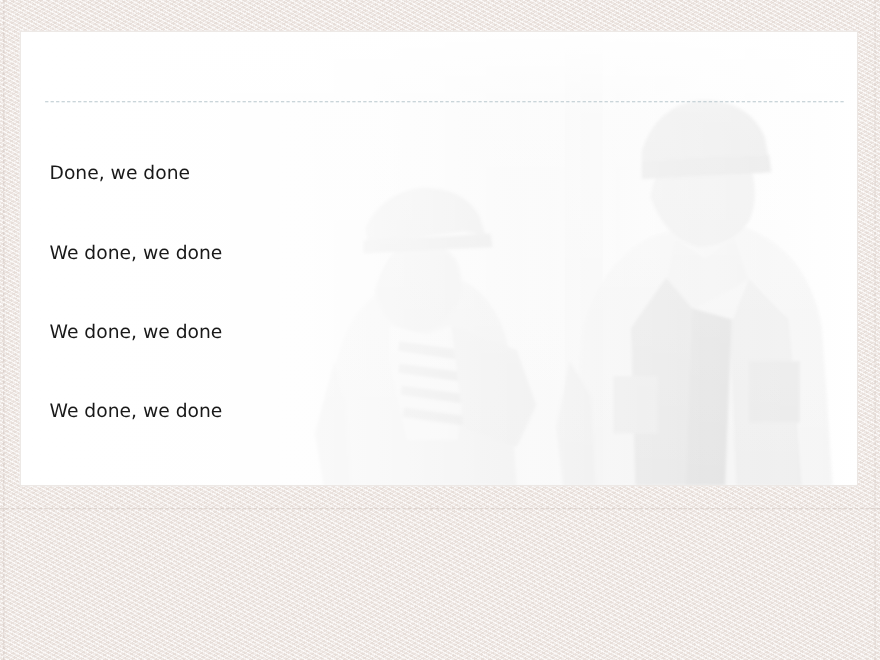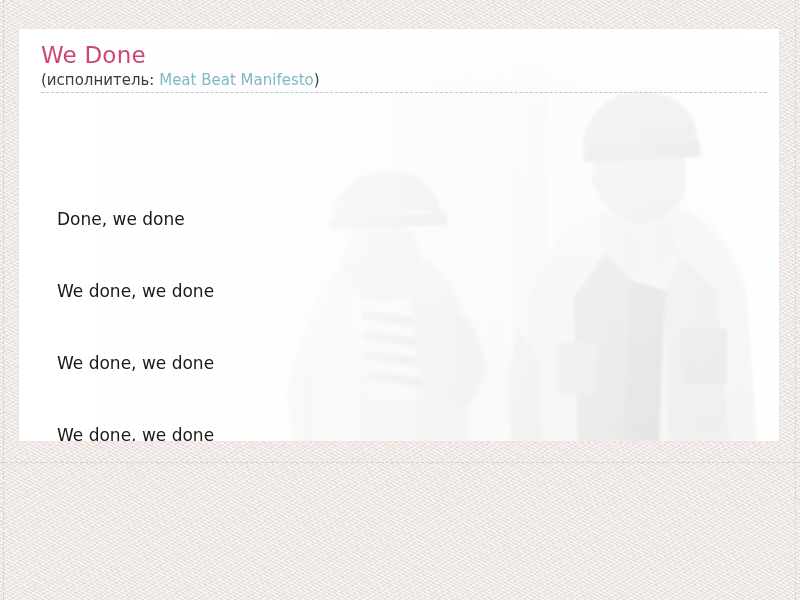--- a/index.html
+++ b/index.html
@@ -113,21 +113,21 @@
   #lyrics {
     position: relative;
     z-index: 5;
     margin: 21px 0 0 0;
     font-size: 17px;
     line-height: 24px;
     color: #191919;
     white-space: pre-wrap;
   }
   .stanza {
-    margin: 0 0 24px 16px;
+    margin: 0 0 24px 4px;
   }
   .stanza:last-child { margin-bottom: 0; }
   .lyric-line { display: block; }
 </style>
 </head>
 <body>
 
 <div id="page-bg"></div>
 
 <div id="guide-left"></div>
@@ -190,25 +190,20 @@
       <path d="M612 252 L648 262 L642 414 L606 414 Z" fill="#bfbfbf"></path>
       <path d="M500 300 L488 360 L494 414 L524 414 L520 332 Z" fill="#e0e0e0"></path>
       <rect x="664" y="300" width="46" height="56" fill="#d2d2d2"></rect>
       <rect x="540" y="314" width="40" height="52" fill="#d6d6d6"></rect>
     </g>
 
     <rect x="0" y="0" width="762" height="414" fill="url(#fadeLeft)"></rect>
     <rect x="0" y="0" width="762" height="414" fill="url(#fadeTop)"></rect>
   </svg>
 
-  <div id="card-inner">
-    <div id="song-title">We Done</div>
-
-    <div id="artist-line"><span>(исполнитель: </span><a id="artist-link" href="#">Meat Beat Manifesto</a><span>)</span></div>
-  </div>
 
   <div id="header-rule"></div>
 
   <div id="card-inner-lyrics" style="position:relative;z-index:5;padding:0 16px 0 22px;">
     <div id="lyrics">
       <div class="stanza">
         <span class="lyric-line">Done, we done</span>
         <span class="lyric-line">We done, we done</span>
         <span class="lyric-line">We done, we done</span>
         <span class="lyric-line">We done, we done</span>

